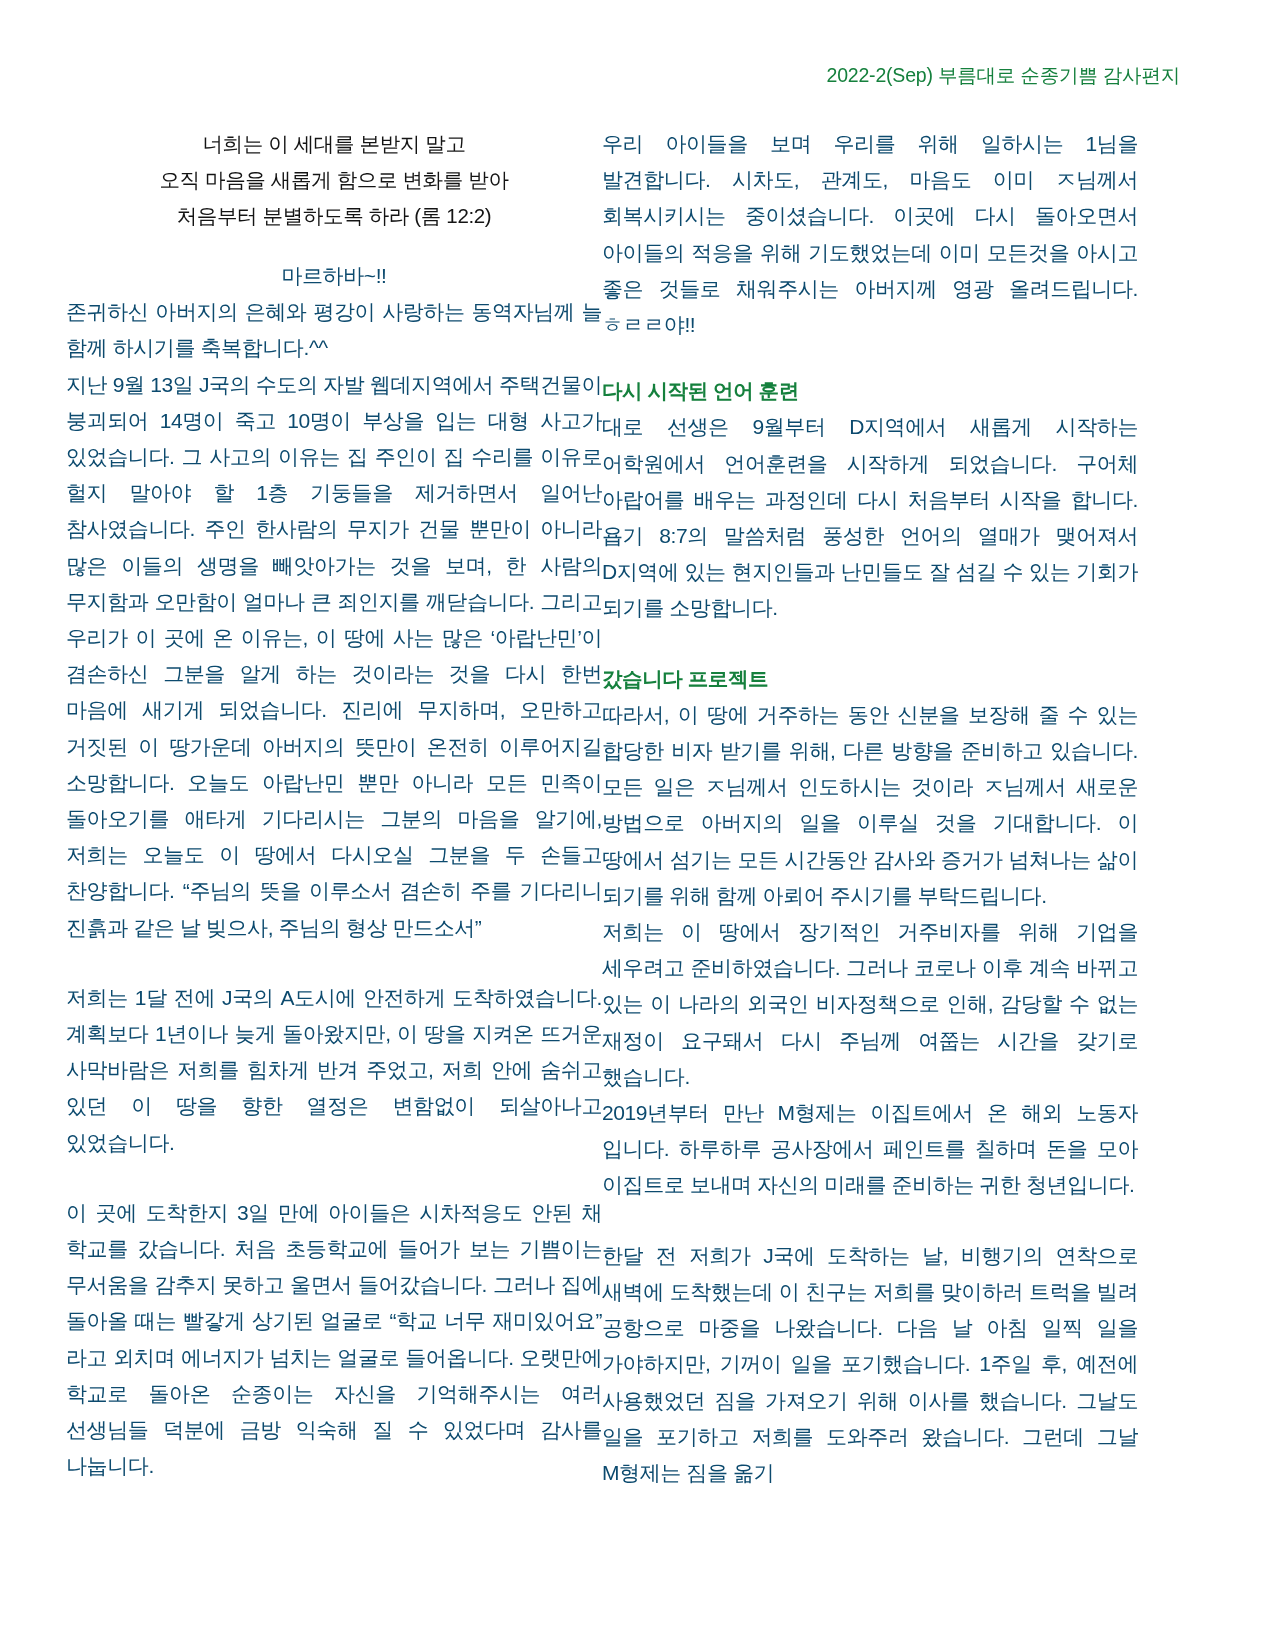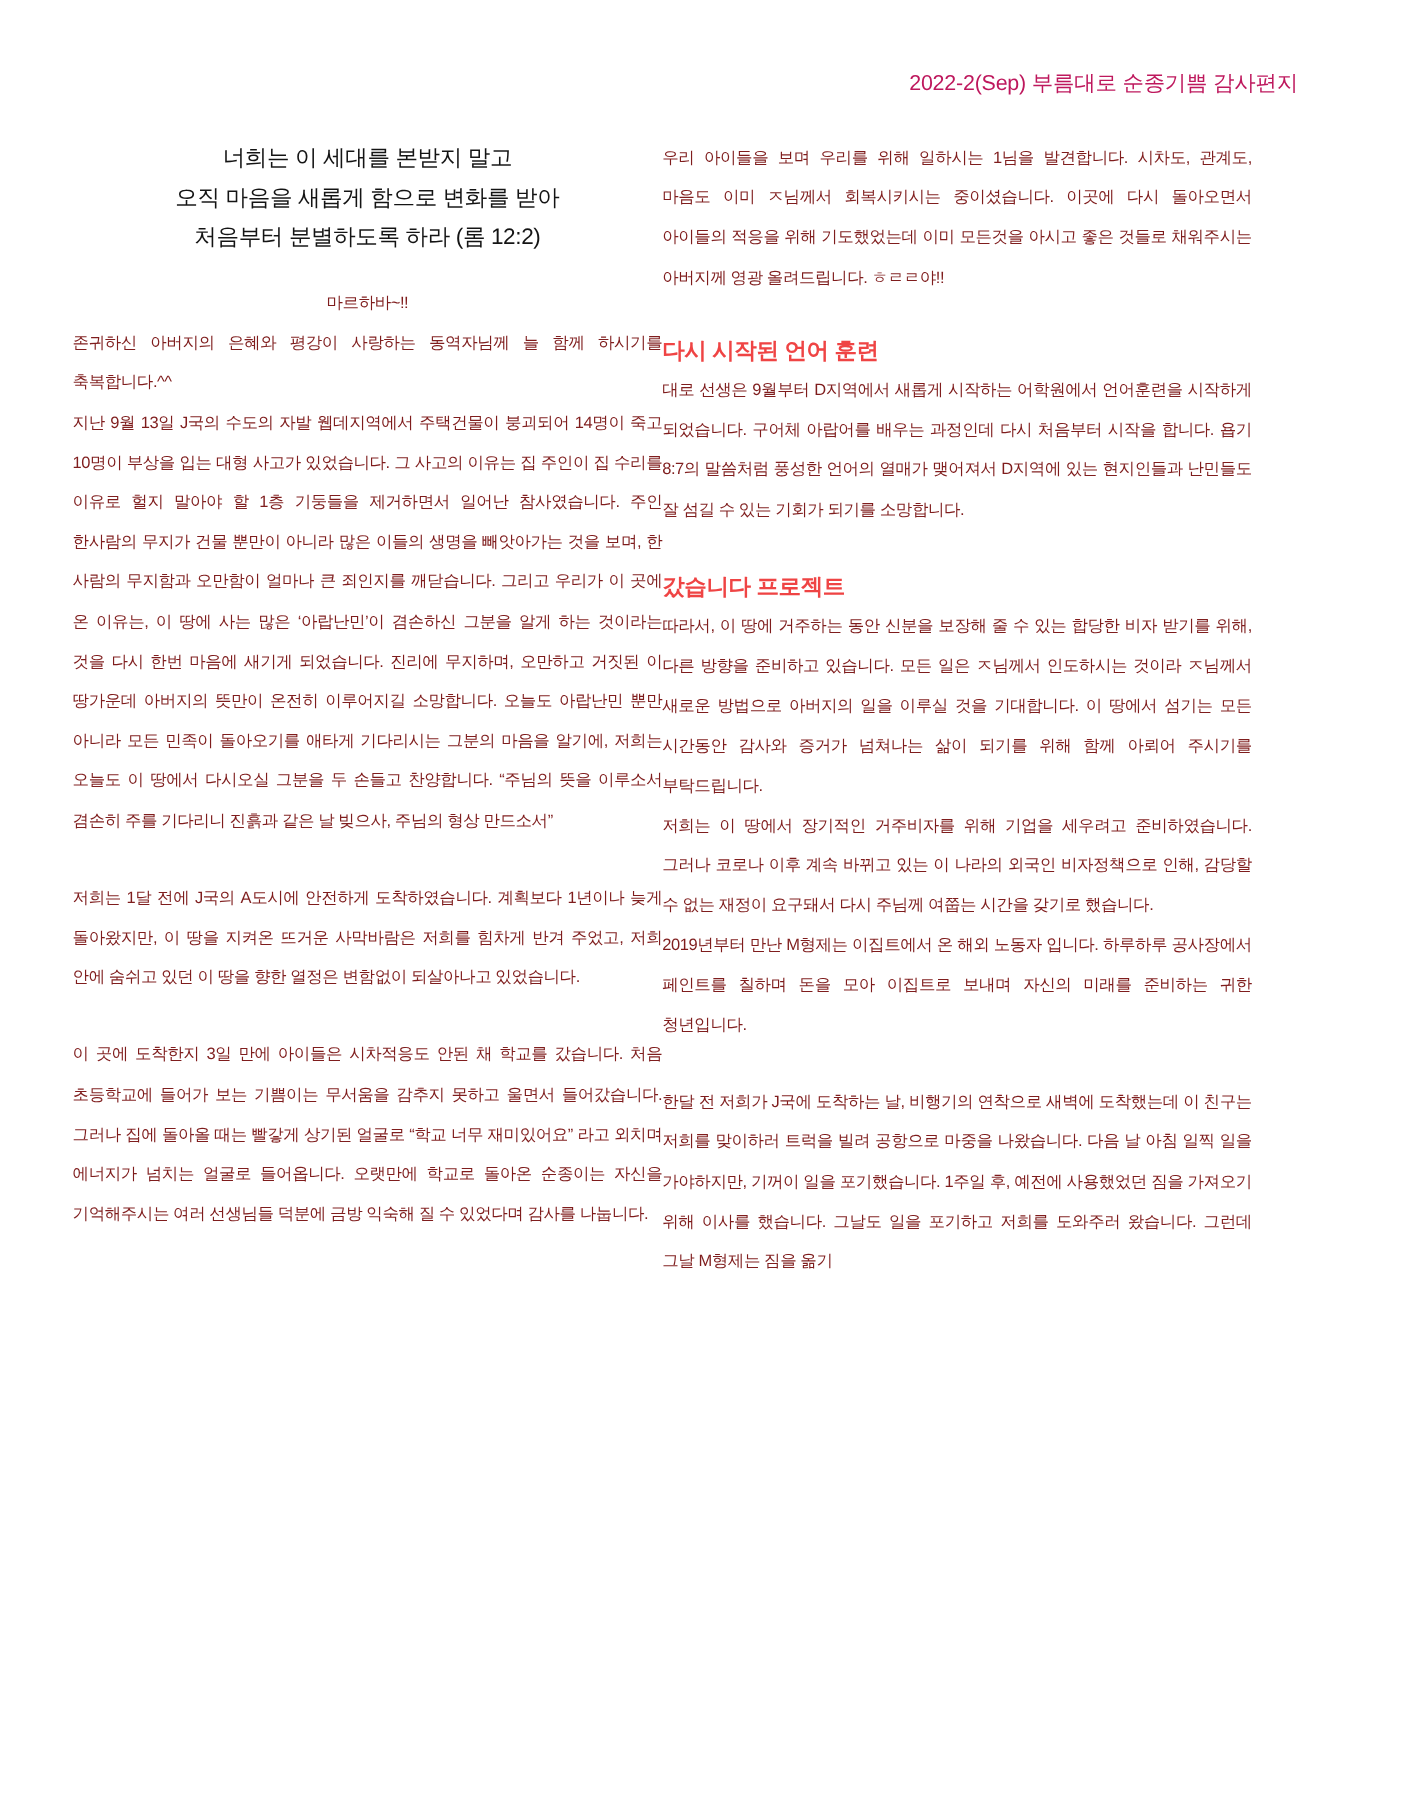--- a/index.html
+++ b/index.html
@@ -24,21 +24,21 @@
     box-sizing: border-box;
     padding: 0;
   }
   
   .doc-header {
     position: absolute;
     top: 62px;
     right: 95px;
     font-size: 19.5px;
     letter-spacing: -0.2px;
-    color: #be185d;
+    color: #15803d;
     white-space: nowrap;
     margin-left: 36px;
   }
   
   .columns {
     position: absolute;
     top: 126px;
     left: 66px;
     right: 66px;
     display: flex;
@@ -55,44 +55,44 @@
     letter-spacing: -0.35px;
     color: #141414;
     margin: 0 0 24px 0;
   }
   .verse div {
     white-space: nowrap;
   }
   
   p.para {
     margin: 0;
-    font-size: 15px;
+    font-size: 21px;
     line-height: 36.2px;
     letter-spacing: -0.4px;
     text-align: justify;
     text-justify: inter-character;
-    color: #7f1d1d;
+    color: #0c4a6e;
     word-break: keep-all;
   }
   p.para.tight {
     text-align: center;
   }
   p.gap {
     margin-top: 34px;
   }
   p.gap-sm {
     margin-top: 0px;
   }
   h3.section-heading {
     margin: 34px 0 0 0;
     font-size: 20.5px;
     line-height: 36.2px;
     letter-spacing: -0.4px;
     font-weight: bold;
-    color: #ef4444;
+    color: #15803d;
   }
   h3.section-heading.first {
     margin-top: 30px;
   }
 </style>
 </head>
 <body>
 
 <div class="page">
 

